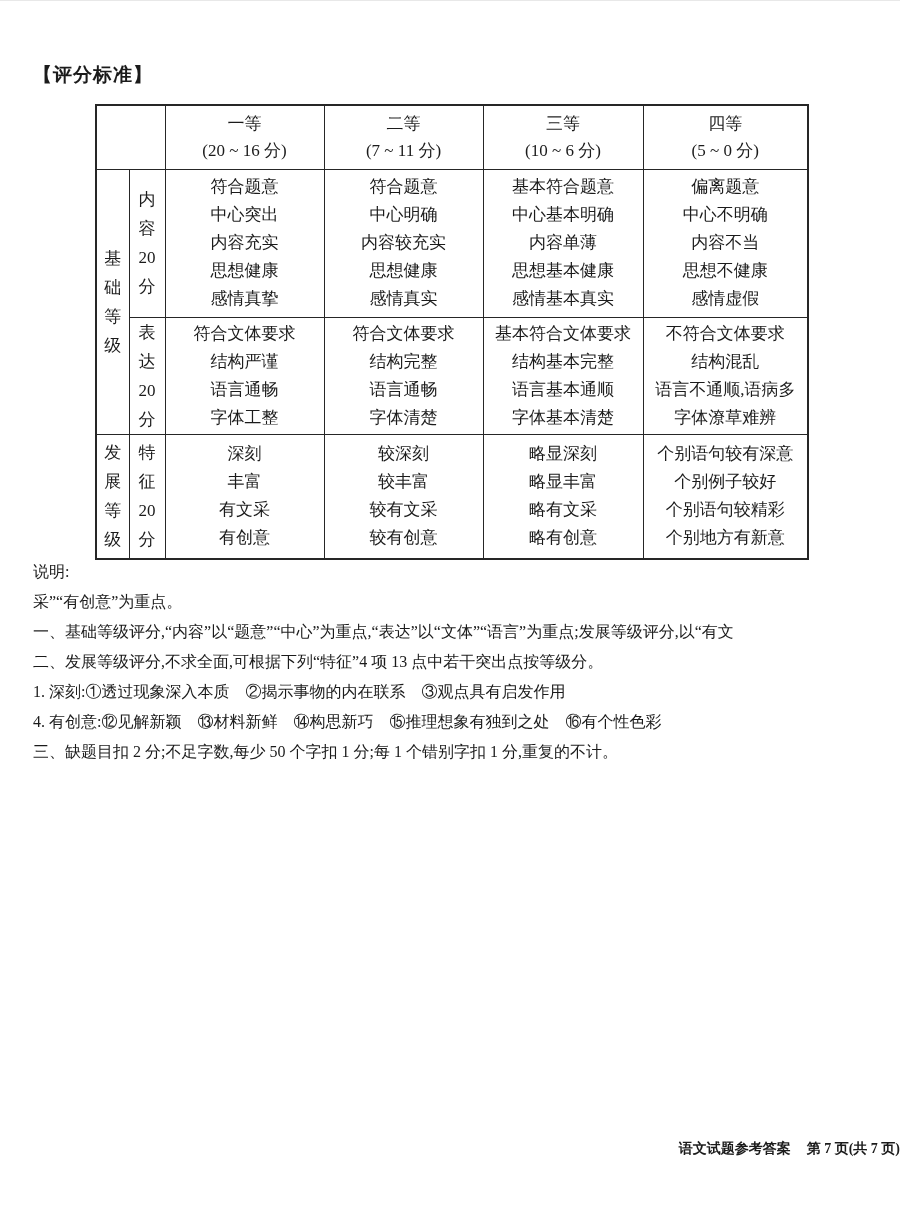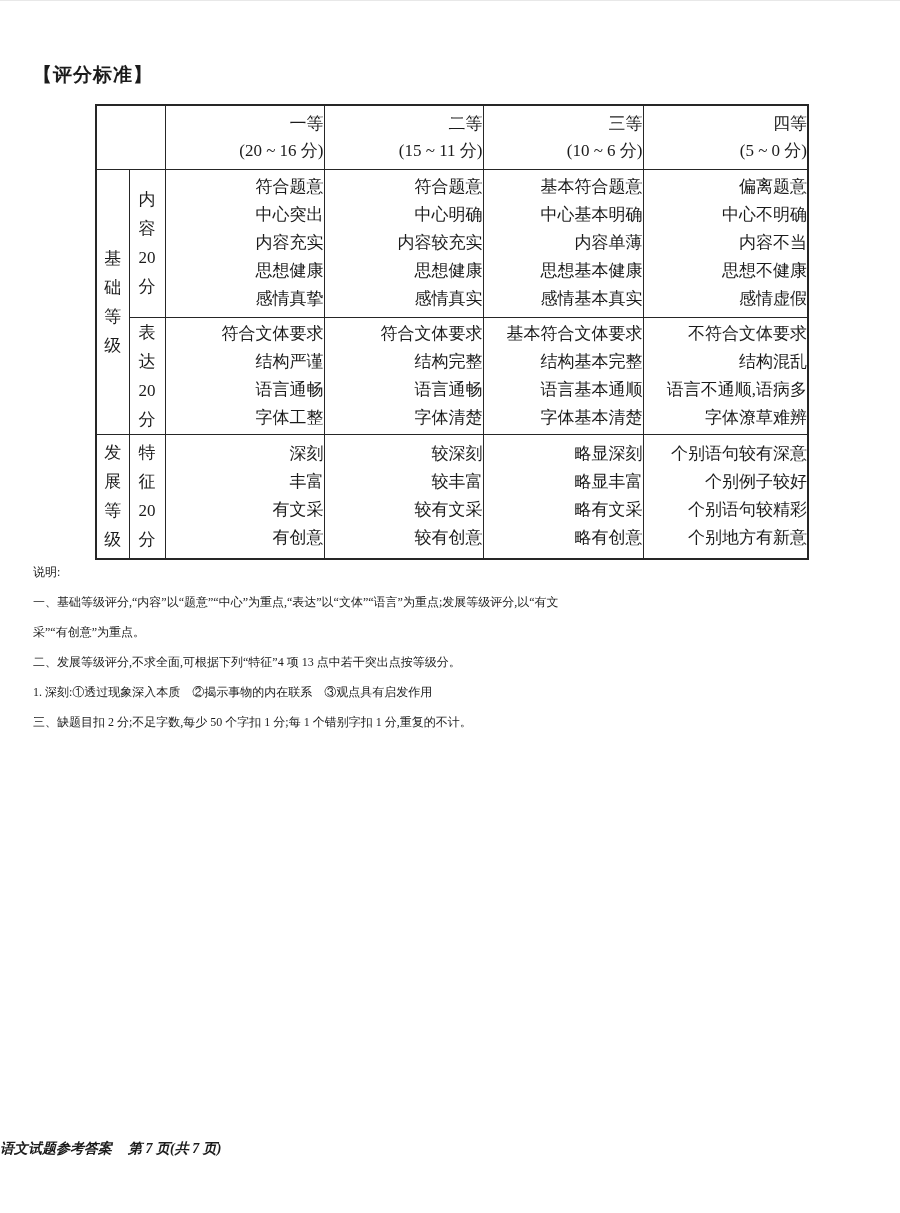--- a/index.html
+++ b/index.html
@@ -18,39 +18,39 @@
   }
   table.score{
     position:absolute;left:95px;top:103px;
     border-collapse:collapse;table-layout:fixed;
     width:712px;
     border:2px solid #262626;
   }
   table.score td{
     border:1px solid #262626;
     padding:0;
-    text-align:right;vertical-align:middle;
+    text-align:center;vertical-align:middle;
     font-size:17px;
   }
   tr.r-head{height:64px;}
   tr.r1{height:148px;}
   tr.r2{height:117px;}
   tr.r3{height:125px;}
   .head-line{line-height:27px;}
   .cell-line{line-height:28px;}
   .vstack{display:flex;flex-direction:column;align-items:center;justify-content:center;}
   .vstack span{line-height:29px;}
   .notes{
     position:absolute;left:33px;top:556px;width:852px;
-    font-size:12px;line-height:30px;
+    font-size:16px;line-height:30px;
   }
   .note-heading{font-weight:normal;}
   .page-footer{
     position:absolute;left:0;top:1139px;width:100%;
-    text-align:left;font-size:14px;font-weight:bold;font-style:italic;
+    text-align:right;font-size:14px;font-weight:bold;
   }
   .page-footer .gap{display:inline-block;width:16px;}
 </style>
 </head>
 <body>
 
 <div class="page">
 
   <div class="doc-title">【评分标准】</div>
 
@@ -65,21 +65,21 @@
     </colgroup>
     <tbody>
       <tr class="r-head">
         <td colspan="2"></td>
         <td>
           <div class="head-line">一等</div>
           <div class="head-line">(20 ~ 16 分)</div>
         </td>
         <td>
           <div class="head-line">二等</div>
-          <div class="head-line">(15 ~ 11 分)</div>
+          <div class="head-line">(7 ~ 11 分)</div>
         </td>
         <td>
           <div class="head-line">三等</div>
           <div class="head-line">(10 ~ 6 分)</div>
         </td>
         <td>
           <div class="head-line">四等</div>
           <div class="head-line">(5 ~ 0 分)</div>
         </td>
       </tr>
@@ -206,24 +206,25 @@
           <div class="cell-line">个别例子较好</div>
           <div class="cell-line">个别语句较精彩</div>
           <div class="cell-line">个别地方有新意</div>
         </td>
       </tr>
     </tbody>
   </table>
 
   <div class="notes">
     <div class="note-heading">说明:</div>
+    <div>采”“有创意”为重点。</div>
     <div>一、基础等级评分,“内容”以“题意”“中心”为重点,“表达”以“文体”“语言”为重点;发展等级评分,以“有文</div>
-    <div>采”“有创意”为重点。</div>
     <div>二、发展等级评分,不求全面,可根据下列“特征”4 项 13 点中若干突出点按等级分。</div>
     <div>1. 深刻:①透过现象深入本质　②揭示事物的内在联系　③观点具有启发作用</div>
+    <div>4. 有创意:⑫见解新颖　⑬材料新鲜　⑭构思新巧　⑮推理想象有独到之处　⑯有个性色彩</div>
     <div>三、缺题目扣 2 分;不足字数,每少 50 个字扣 1 分;每 1 个错别字扣 1 分,重复的不计。</div>
   </div>
 
   <div class="page-footer">
     <span>语文试题参考答案</span><span class="gap"></span><span>第 7 页(共 7 页)</span>
   </div>
 
 </div>
 
 </body></html>

